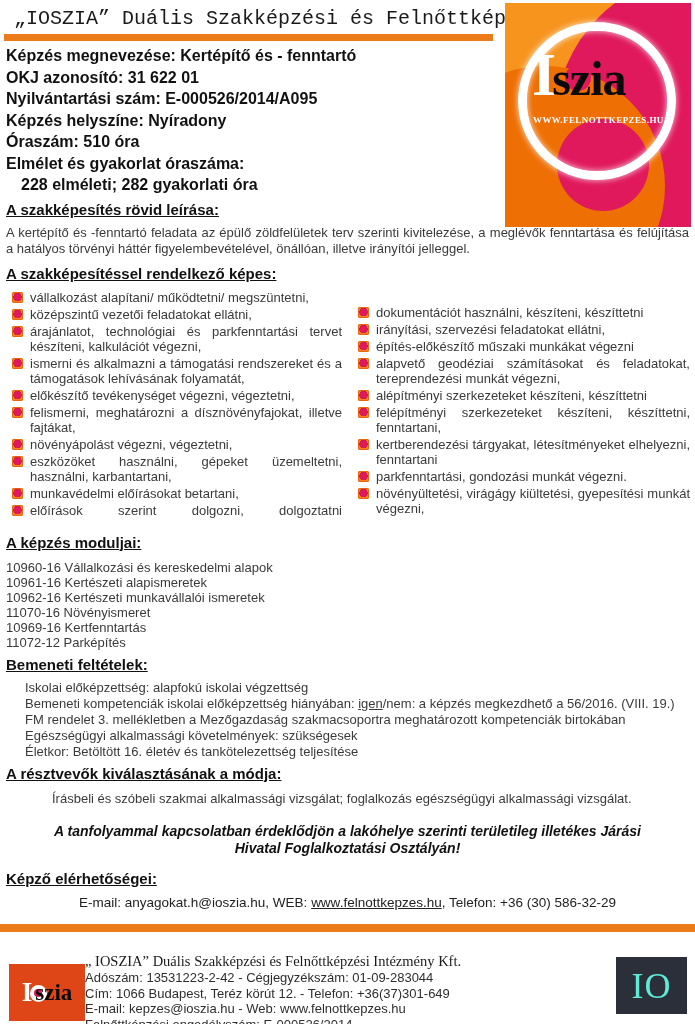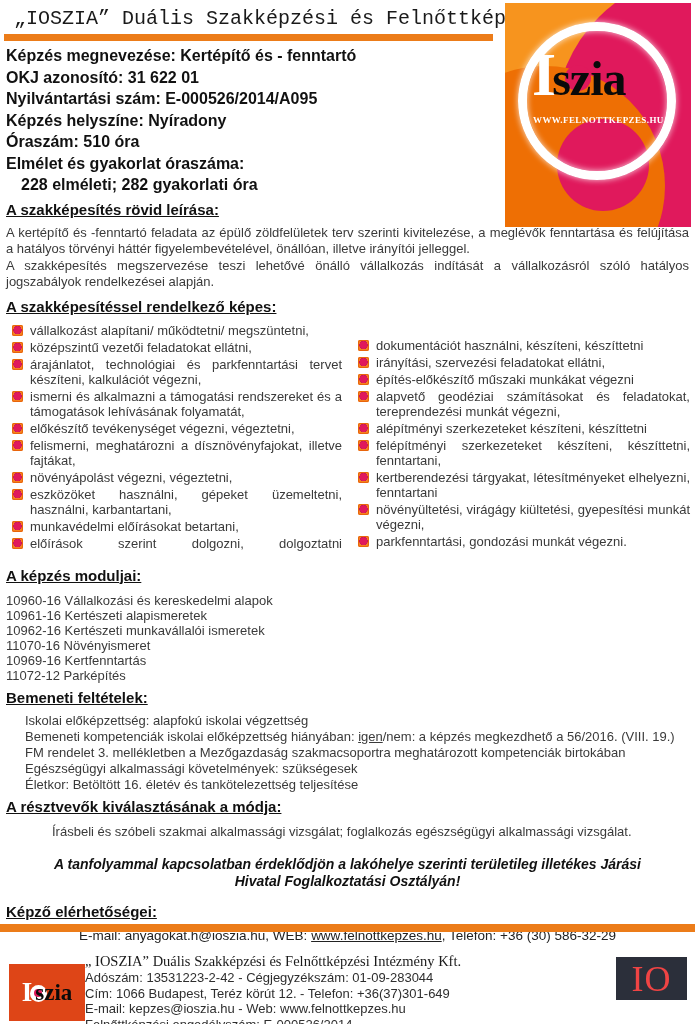--- a/index.html
+++ b/index.html
@@ -72,22 +72,22 @@
   .bottom-bar { position:absolute; left:0; top:924px; width:695px; height:8px; background:#EC7C19; }
   .footer { position:absolute; left:0; top:944px; width:695px; height:80px; display:flex; justify-content:space-between; }
   .footer-logo-left { margin:20px 0 0 9px; width:76px; height:57px; background:#DE4517; display:flex; align-items:center; justify-content:center; font-family:"Liberation Serif", serif; white-space:nowrap;}
   .footer-logo-left .fi { color:#fff; font-size:27px; font-weight:bold; position:relative; z-index:2;}
   .footer-logo-left .fo { width:17px; height:17px; border-radius:50%; background:#ffffff; margin:2px -3px 0 -2px; position:relative; }
   .footer-logo-left .fo::after { content:""; position:absolute; left:4px; top:4px; width:8px; height:8px; border-radius:50%; background:#E0195C; }
   .footer-logo-left .fszia { color:#0a0a0a; font-size:23px; font-weight:bold; margin-left:-9px; position:relative; z-index:2;}
   .footer-center { text-align:left; margin-top:8px; flex:1; }
   .footer-company { font-family:"Liberation Serif", serif; font-size:14.5px; color:#1a1a1a; line-height:18px; }
   .footer-line { font-size:13px; line-height:15.5px; color:#2e2e2e; }
-  .footer-logo-right { margin:13px 8px 0 0; width:71px; height:43px; background:#2B2F3A; display:flex; align-items:center; justify-content:center;
-    font-family:"Liberation Serif", serif; color:#ef4444; font-size:36px; letter-spacing:1px; }
+  .footer-logo-right { margin:13px 8px 0 0; width:71px; height:57px; background:#2B2F3A; display:flex; align-items:center; justify-content:center;
+    font-family:"Liberation Serif", serif; color:#5eead4; font-size:36px; letter-spacing:1px; }
 </style>
 </head>
 <body>
 
 <div class="page">
 
   <div class="header-title">„IOSZIA” Duális Szakképzési és Felnőttképzési Intézmény</div>
   <div class="top-bar"></div>
 
   <div class="logo">
@@ -106,21 +106,20 @@
     <div class="info-line">OKJ azonosító: 31 622 01</div>
     <div class="info-line">Nyilvántartási szám: E-000526/2014/A095</div>
     <div class="info-line">Képzés helyszíne: Nyíradony</div>
     <div class="info-line">Óraszám: 510 óra</div>
     <div class="info-line">Elmélet és gyakorlat óraszáma:</div>
     <div class="info-line indent">228 elméleti; 282 gyakorlati óra</div>
   </div>
 
   <div class="section-heading h1">A szakképesítés rövid leírása:</div>
   <div class="para">A kertépítő és -fenntartó feladata az épülő zöldfelületek terv szerinti kivitelezése, a meglévők fenntartása és felújítása a hatályos törvényi háttér figyelembevételével, önállóan, illetve irányítói jelleggel.</div>
-  <div class="para p2">A szakképesítés megszervezése teszi lehetővé önálló vállalkozás indítását a vállalkozásról szóló hatályos jogszabályok rendelkezései alapján.</div>
 
   <div class="section-heading h2">A szakképesítéssel rendelkező képes:</div>
 
   <div class="columns">
     <div class="col col-left">
       <div class="cap-item">
           <span class="bullet-icon"></span>
           <span class="cap-text">vállalkozást alapítani/ működtetni/ megszüntetni,</span>
         </div>
       <div class="cap-item">
@@ -184,25 +183,25 @@
       <div class="cap-item">
           <span class="bullet-icon"></span>
           <span class="cap-text">felépítményi szerkezeteket készíteni, készíttetni, fenntartani,</span>
         </div>
       <div class="cap-item">
           <span class="bullet-icon"></span>
           <span class="cap-text">kertberendezési tárgyakat, létesítményeket elhelyezni, fenntartani</span>
         </div>
       <div class="cap-item">
           <span class="bullet-icon"></span>
+          <span class="cap-text">parkfenntartási, gondozási munkát végezni.</span>
+        </div>
+      <div class="cap-item">
+          <span class="bullet-icon"></span>
           <span class="cap-text">növényültetési, virágágy kiültetési, gyepesítési munkát végezni,</span>
-        </div>
-      <div class="cap-item">
-          <span class="bullet-icon"></span>
-          <span class="cap-text">parkfenntartási, gondozási munkát végezni.</span>
         </div>
     </div>
   </div>
 
   <div class="section-heading h3">A képzés moduljai:</div>
   <div class="modules">
     <div class="module-line">10960-16 Vállalkozási és kereskedelmi alapok</div>
     <div class="module-line">10961-16 Kertészeti alapismeretek</div>
     <div class="module-line">10962-16 Kertészeti munkavállalói ismeretek</div>
     <div class="module-line">11070-16 Növényismeret</div>

